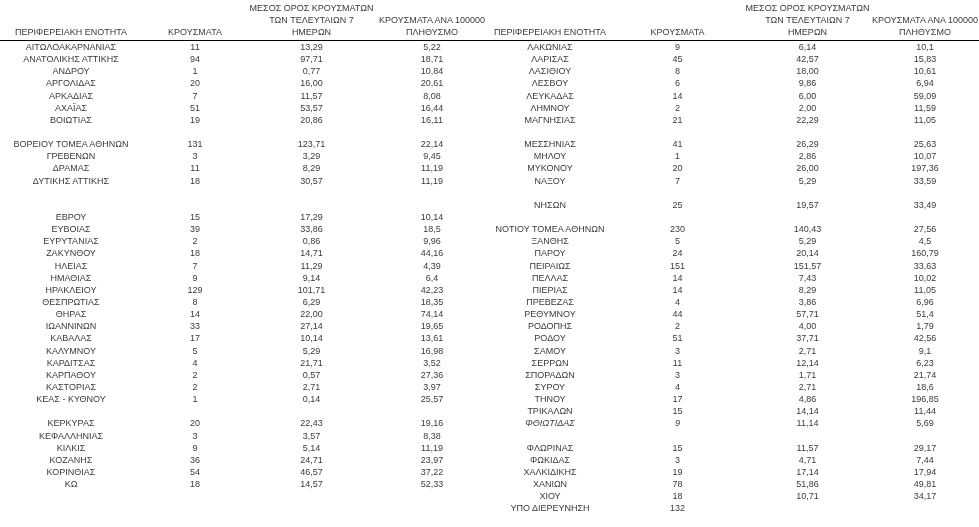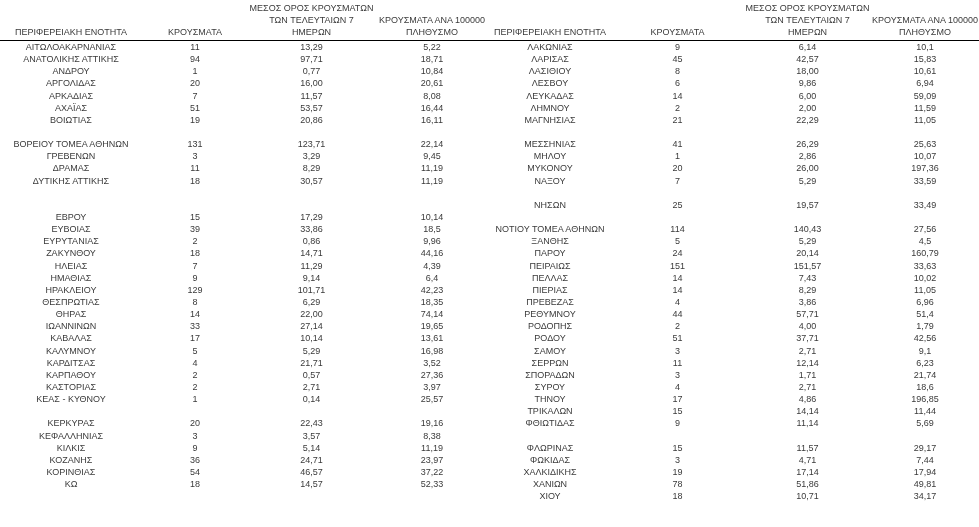--- a/index.html
+++ b/index.html
@@ -53,21 +53,21 @@
     align-items: center;
   }
   .trow.blank { }
   .cell {
     font-size: 9px;
     line-height: 12px;
     text-align: center;
     white-space: nowrap;
     overflow: visible;
   }
-  .cell.italic { }
+  .cell.italic { font-style: italic; }
 </style>
 </head>
 <body>
 
 <div class="sheet">
 
   <div class="half left">
     <div class="thead">
       <div class="hcell">
         <span>ΠΕΡΙΦΕΡΕΙΑΚΗ ΕΝΟΤΗΤΑ</span>
@@ -380,21 +380,21 @@
         <div class="trow blank"></div>
         <div class="trow">
           <div class="cell">ΝΗΣΩΝ</div>
           <div class="cell">25</div>
           <div class="cell">19,57</div>
           <div class="cell">33,49</div>
         </div>
         <div class="trow blank"></div>
         <div class="trow">
           <div class="cell">ΝΟΤΙΟΥ ΤΟΜΕΑ ΑΘΗΝΩΝ</div>
-          <div class="cell">114</div>
+          <div class="cell">230</div>
           <div class="cell">140,43</div>
           <div class="cell">27,56</div>
         </div>
         <div class="trow">
           <div class="cell">ΞΑΝΘΗΣ</div>
           <div class="cell">5</div>
           <div class="cell">5,29</div>
           <div class="cell">4,5</div>
         </div>
         <div class="trow">
@@ -511,17 +511,23 @@
           <div class="cell">78</div>
           <div class="cell">51,86</div>
           <div class="cell">49,81</div>
         </div>
         <div class="trow">
           <div class="cell">ΧΙΟΥ</div>
           <div class="cell">18</div>
           <div class="cell">10,71</div>
           <div class="cell">34,17</div>
         </div>
+        <div class="trow">
+          <div class="cell">ΥΠΟ ΔΙΕΡΕΥΝΗΣΗ</div>
+          <div class="cell">132</div>
+          <div class="cell"></div>
+          <div class="cell"></div>
+        </div>
         <div class="trow blank"></div>
       </div>
   </div>
 
 </div>
 
 </body></html>

